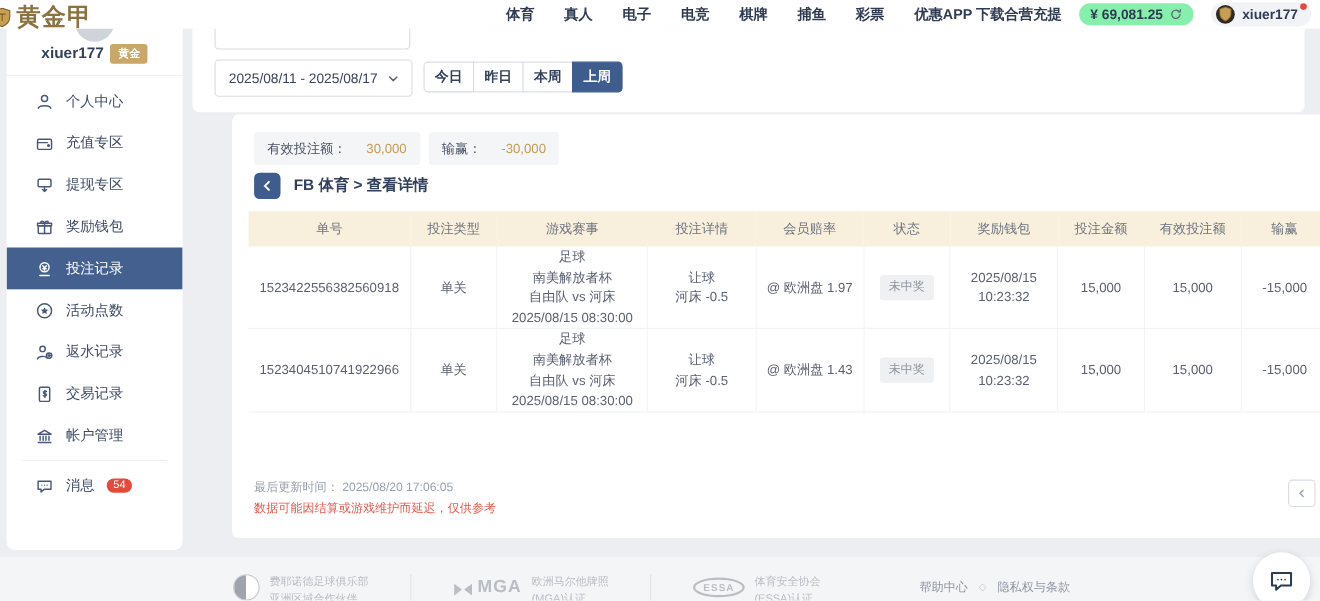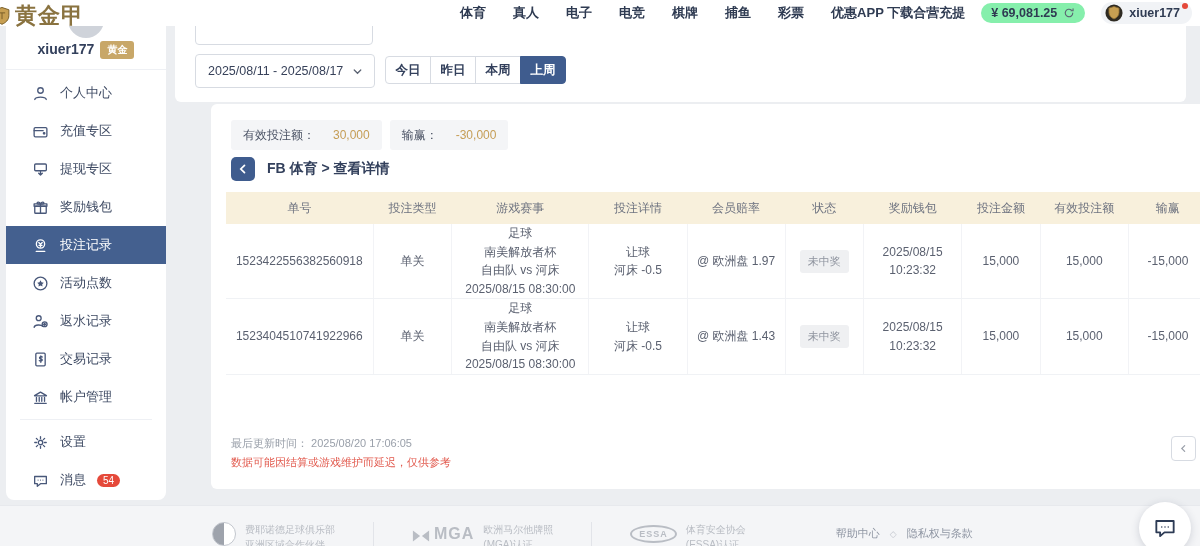--- a/index.html
+++ b/index.html
@@ -242,30 +242,20 @@
           <svg width="17" height="17" viewBox="0 0 16 16" fill="none" stroke="currentColor" stroke-width="1.25" stroke-linecap="round" stroke-linejoin="round">
             <path d="M2.4 6.3 8 3l5.6 3.3M3 6.4h10"></path>
             <path d="M4.2 8v3.6M6.8 8v3.6M9.2 8v3.6M11.8 8v3.6"></path>
             <path d="M2.6 13.5h10.8"></path>
           </svg>
         </span>
        <span>帐户管理</span>
 
      </li>
       <li class="side-divider"></li>
-      <li class="side-item">
-       <span class="icon">
-          <svg width="17" height="17" viewBox="0 0 16 16" fill="none" stroke="currentColor" stroke-width="1.25" stroke-linecap="round" stroke-linejoin="round">
-            <circle cx="8" cy="8" r="2.1"></circle>
-            <path d="M8 2.6v1.7M8 11.7v1.7M13.4 8h-1.7M4.3 8H2.6M11.9 4.1l-1.2 1.2M5.3 10.7l-1.2 1.2M11.9 11.9l-1.2-1.2M5.3 5.3 4.1 4.1"></path>
-          </svg>
-        </span>
-       <span>设置</span>
-
-     </li>
       <li class="side-item">
        <span class="icon">
           <svg width="17" height="17" viewBox="0 0 16 16" fill="none" stroke="currentColor" stroke-width="1.25" stroke-linecap="round" stroke-linejoin="round">
             <path d="M2.5 4.2h11v6.8H8l-3 2.4v-2.4H2.5z"></path>
             <circle cx="5.7" cy="7.6" r=".55" fill="currentColor" stroke="none"></circle>
             <circle cx="8" cy="7.6" r=".55" fill="currentColor" stroke="none"></circle>
             <circle cx="10.3" cy="7.6" r=".55" fill="currentColor" stroke="none"></circle>
           </svg>
         </span>
        <span>消息</span>

